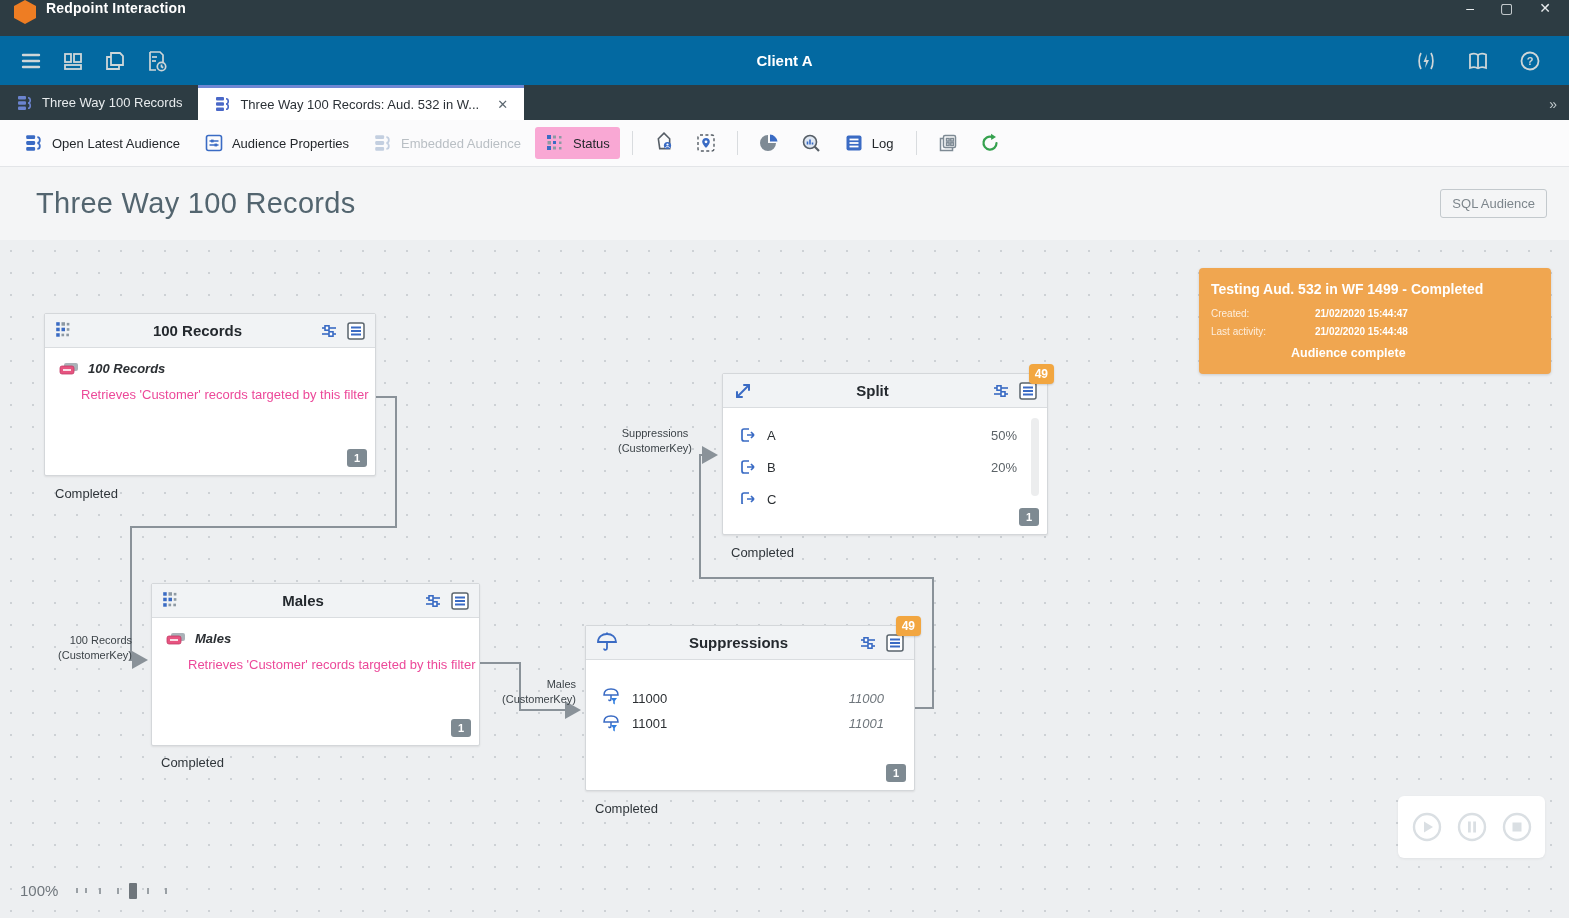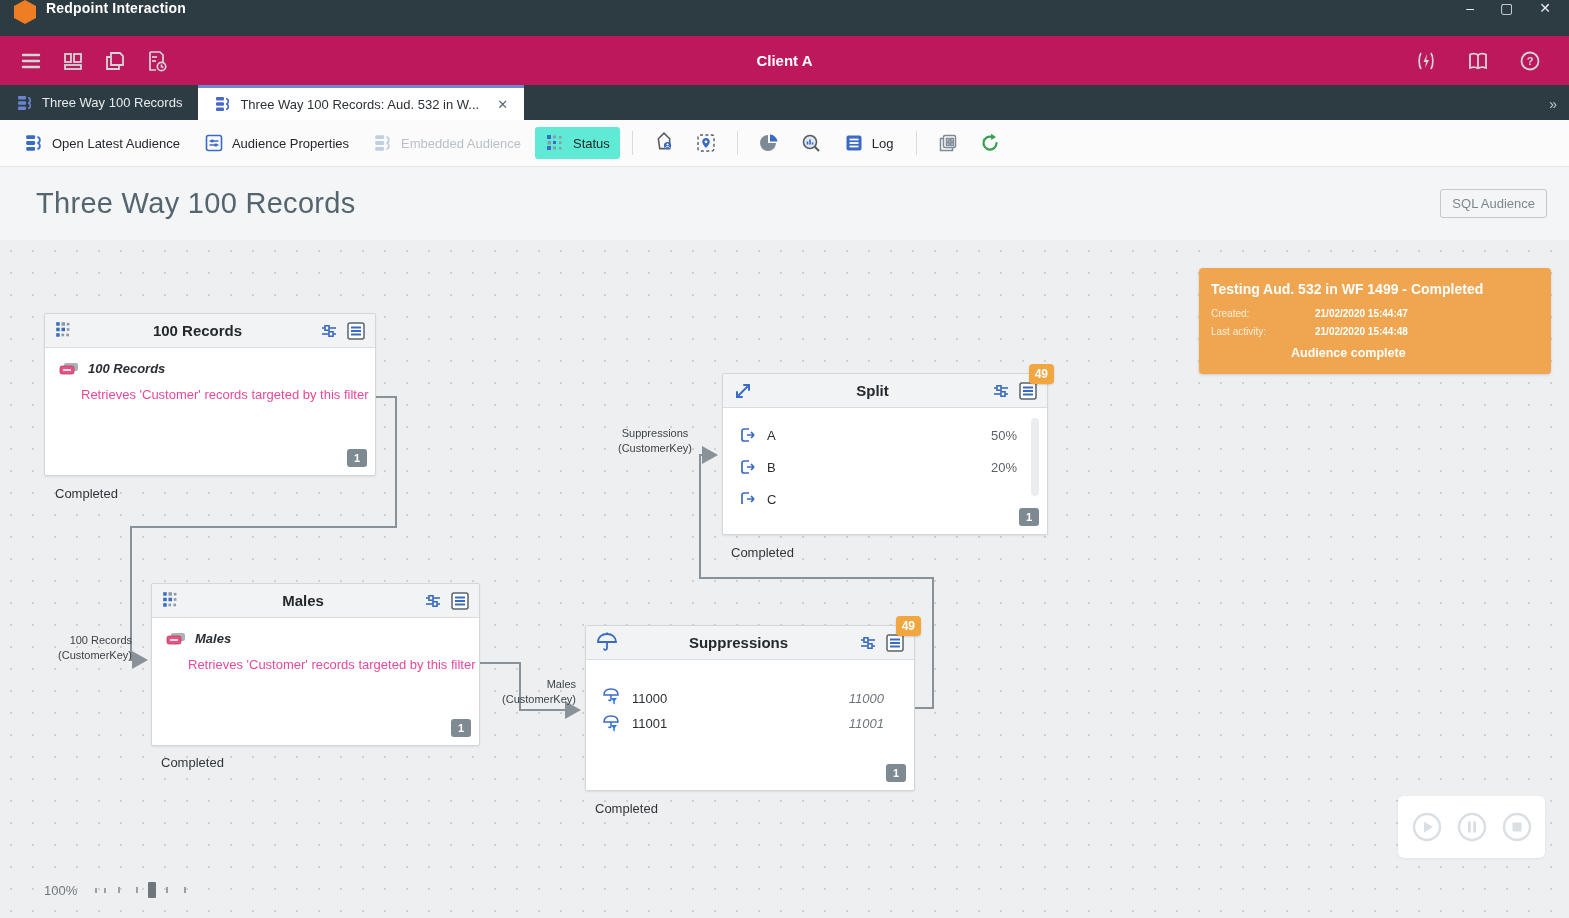--- a/index.html
+++ b/index.html
@@ -6,36 +6,36 @@
   html,body { width:1569px; height:918px; overflow:hidden; }
   body { font-family:"Liberation Sans", sans-serif; background:#edeff1; }
 
   
   .titlebar { height:36px; background:#2d3c43; display:flex; align-items:flex-start; padding:0 10px; color:#fff; }
   .logo-hex { width:22px; height:24px; background:#ee7d23; clip-path:polygon(50% 0,100% 25%,100% 75%,50% 100%,0 75%,0 25%); margin:0 10px 0 4px; }
   .app-title { font-size:14px; font-weight:bold; letter-spacing:.2px; }
   .win-controls { margin-left:auto; display:flex; gap:26px; padding-right:8px; color:#e8ecee; font-size:14px; }
   .win-controls span { cursor:default; }
 
-  .appbar { height:49px; background:#be185d; display:flex; align-items:center; padding:0 14px; position:relative; }
+  .appbar { height:49px; background:#0369a1; display:flex; align-items:center; padding:0 14px; position:relative; }
   .appbar .icon-btn { width:34px; height:34px; display:flex; align-items:center; justify-content:center; margin-right:8px; }
   .client-name { position:absolute; left:0; right:0; text-align:center; color:#fff; font-size:15px; font-weight:bold; pointer-events:none; }
   .appbar-right { margin-left:auto; display:flex; gap:10px; z-index:1; }
 
   .tabbar { height:35px; background:#2d3c43; display:flex; align-items:flex-end; position:relative; }
   .tab { height:35px; display:flex; align-items:center; gap:8px; padding:0 16px; font-size:13px; color:#e7ebed; cursor:pointer; }
   .tab.active { background:#fff; color:#2b3136; border-top:3px solid #6e87d3; padding-top:0; }
   .tab .tab-close { color:#5c6770; font-size:13px; margin-left:10px; }
   .tab-overflow { position:absolute; right:12px; bottom:8px; color:#c2cacd; font-size:14px; }
 
   
   .toolbar { height:47px; background:#fbfbfc; border-bottom:1px solid #e3e5e8; display:flex; align-items:center; padding:0 14px; gap:4px; }
   .tool-item { display:flex; align-items:center; gap:8px; font-size:13px; color:#24282c; padding:6px 10px; border-radius:3px; cursor:pointer; white-space:nowrap; }
   .tool-item.disabled { color:#b9bfc4; cursor:default; }
-  .tool-item.selected { background:#5eead4; }
+  .tool-item.selected { background:#f9a8d4; }
   .tool-sep { width:1px; height:24px; background:#d9dcdf; margin:0 8px; }
   .tool-icon-only { padding:6px 8px; }
 
   
   .pagehead { height:73px; background:#f4f5f6; display:flex; align-items:center; padding:0 22px 0 36px; }
   .page-title { font-size:29px; color:#53656f; font-weight:400; letter-spacing:.3px; }
   .sql-badge { margin-left:auto; border:1px solid #c3c9cd; border-radius:3px; color:#7d868c; font-size:13px; padding:6px 11px; background:#f4f5f6; }
 
   
   .canvas { position:relative; height:678px; background:#edeff1;
@@ -65,21 +65,21 @@
   .sp-title { font-size:14px; font-weight:bold; margin-bottom:11px; }
   .sp-row { display:flex; font-size:10px; margin-top:7px; }
   .sp-label { width:80px; color:#fdeedd; }
   .sp-value { font-weight:bold;margin-left:24px; }
   .sp-msg { margin-left:80px; margin-top:9px; font-size:12.5px; font-weight:bold; }
 
   
   .playback { position:absolute; background:#fff; border-radius:6px; width:147px; height:62px; display:flex; align-items:center; justify-content:center; gap:15px; box-shadow:0 1px 3px rgba(0,0,0,.06); }
 
   
-  .zoomctl { position:absolute; display:flex; align-items:center; gap:4px; color:#6f767c; font-size:13px;margin-left:24px; }
+  .zoomctl { position:absolute; display:flex; align-items:center; gap:4px; color:#6f767c; font-size:15px; }
   .ztick { width:2px; background:#9aa0a5; display:inline-block; }
   .zhandle { width:8px; height:16px; background:#6f767c; border-radius:1px; margin:0 6px; }
 
   .conn-label { position:absolute; font-size:11px; color:#3c4348; text-align:right; line-height:1.35; }
 </style>
 </head>
 <body>
 
 <div class="titlebar">
   <div class="logo-hex"></div>

